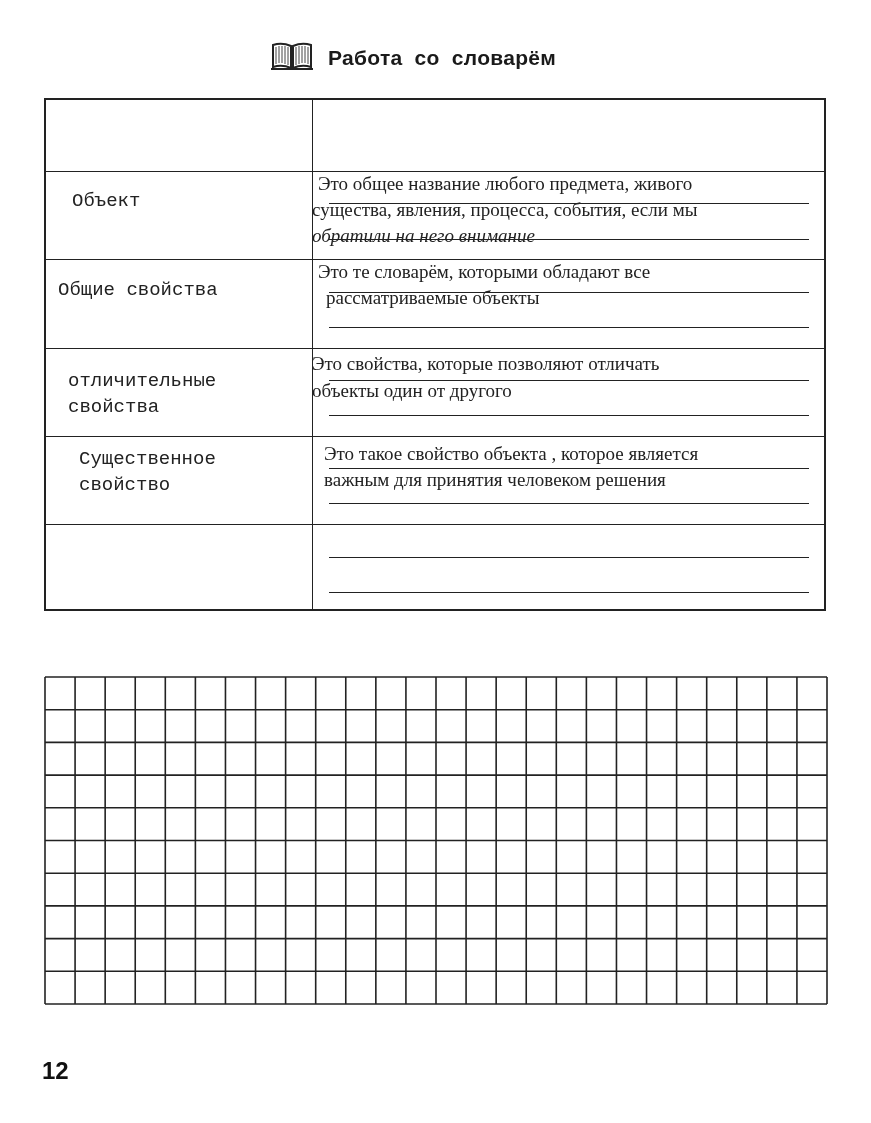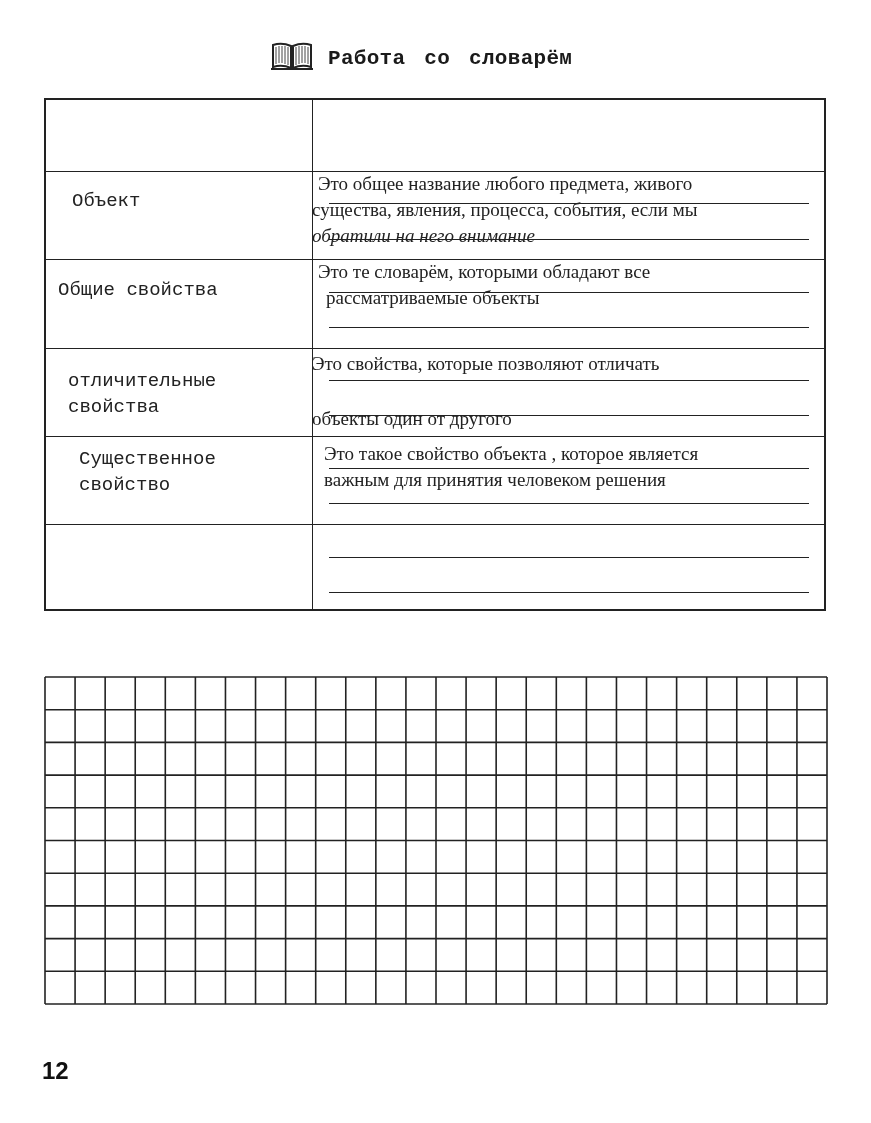--- a/index.html
+++ b/index.html
@@ -1,19 +1,19 @@
 <!DOCTYPE html>
 <html><head>
 <meta charset="utf-8">
 <style>
   html, body { margin: 0; padding: 0; background: #ffffff; }
   body { width: 871px; height: 1123px; position: relative; overflow: hidden; color: #111; }
   .heading { position: absolute; left: 270px; top: 40px; display: flex; align-items: center; }
   .heading svg { width: 44px; height: 32px; }
-  .heading .title { font-family: Liberation Mono, monospace; font-weight: bold; font-size: 21px; margin-left: 14px; word-spacing: 6px; letter-spacing: 0.3px; color: #1a1a1a; }
+  .heading .title { font-family: Liberation Sans, sans-serif; font-weight: bold; font-size: 21px; margin-left: 14px; word-spacing: 6px; letter-spacing: 0.3px; color: #1a1a1a; }
 
   .vocab { position: absolute; left: 44px; top: 98px; width: 782px; height: 513px; border: 2px solid #222; box-sizing: border-box; }
   .row { position: absolute; left: 0; right: 0; border-top: 1.5px solid #222; }
   .row.first { border-top: none; }
   .vline { position: absolute; left: 266px; top: 0; bottom: 0; border-left: 1.5px solid #222; }
   .hcell { position: absolute; font-family: "Liberation Sans", sans-serif; font-weight: bold; font-size: 20px; text-align: center; line-height: 26px; color: #1a1a1a; }
   .word { position: absolute; font-family: Liberation Mono, monospace; font-size: 19px; line-height: 26px; color: #222; }
   .meaning { position: absolute; font-family: "Liberation Serif", serif; font-size: 19px; line-height: 26px; color: #222; white-space: nowrap; }
   .uline { position: absolute; height: 0; border-top: 1.5px solid #222; }
 
@@ -61,21 +61,21 @@
     <div class="uline" style="left:283px; width:480px; top:32px;"></div>
     <div class="uline" style="left:283px; width:480px; top:67px;"></div>
   </div>
 
   <div class="row" style="top:248px; height:88px;">
     <div class="word" style="left:22px; top:19px;">
       <div>отличительные</div>
       <div>свойства</div>
     </div>
     <div class="meaning" style="left:266px; top:2px;">Это свойства, которые позволяют отличать</div>
-    <div class="meaning" style="left:266px; top:29px;margin-top:28px;">объекты один от другого</div>
+    <div class="meaning" style="left:266px; top:29px;">объекты один от другого</div>
     <div class="uline" style="left:283px; width:480px; top:31px;"></div>
     <div class="uline" style="left:283px; width:480px; top:66px;"></div>
   </div>
 
   <div class="row" style="top:336px; height:88px;">
     <div class="word" style="left:33px; top:9px;">
       <div>Существенное</div>
       <div>свойство</div>
     </div>
     <div class="meaning" style="left:278px; top:4px;">Это такое свойство объекта , которое является</div>

